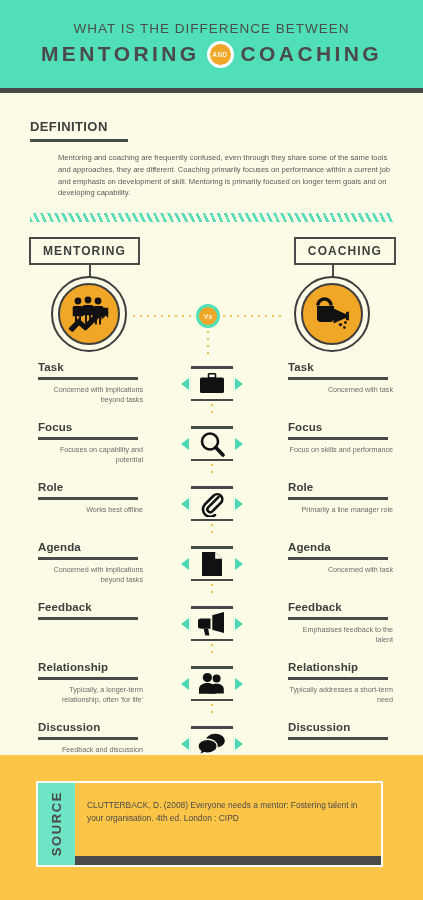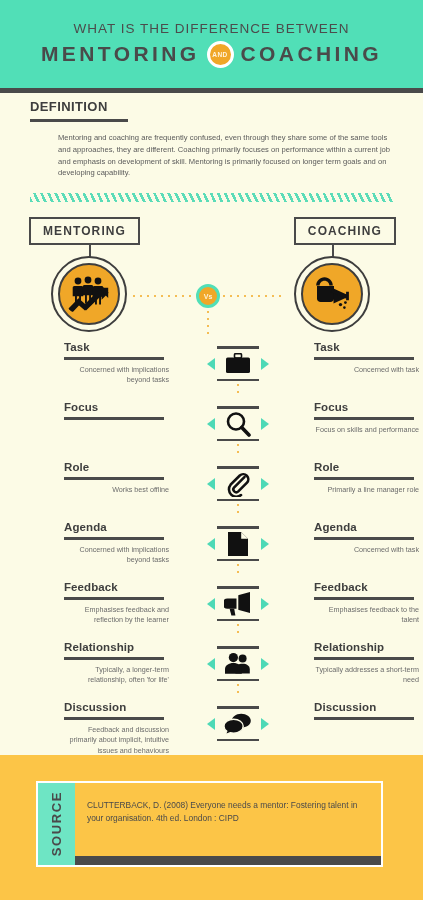--- a/index.html
+++ b/index.html
@@ -53,21 +53,21 @@
     font-weight:bold;
     flex:none;
   }
   .header-rule {
     height:5px;
     background:#4A4A4A;
   }
 
   
   .definition {
-    padding:6px 30px 0 30px;
+    padding:26px 30px 0 30px;
   }
   .def-title {
     font-size:13px;
     font-weight:bold;
     letter-spacing:0.4px;
     color:#3E3E3E;
   }
   .def-underline {
     width:98px;
     height:3px;
@@ -187,21 +187,20 @@
     position:relative;
     margin-top:7px;
     padding-bottom:8px;
   }
   .row {
     position:relative;
     display:flex;
     align-items:flex-start;
     min-height:49px;
     padding-bottom:3px;
-    margin-left:26px;
   }
   .side {
     width:150px;
     flex:none;
   }
   .side.left { padding-left:38px; }
   .side.right { padding-left:15px; }
   .side-title {
     font-size:11.5px;
     font-weight:bold;
@@ -413,20 +412,21 @@
       <div class="side right">
         <div class="side-title">Task</div>
         <div class="side-rule"></div>
         <div class="side-desc">Concerned with task</div>
       </div>
     </div>
     <div class="row">
       <div class="side left">
         <div class="side-title">Focus</div>
         <div class="side-rule"></div>
+        <div class="side-desc">Focuses on capability and potential</div>
       </div>
       <div class="center-col">
         <div class="rail"></div>
         <div class="icon-band">
           <span class="tri l"></span>
           <span class="mid-icon">
             <svg width="26" height="26" viewBox="0 0 26 26">
               <g fill="none" stroke="#111">
                 <circle cx="11" cy="10.5" r="8" stroke-width="2.6"></circle>
                 <line x1="16.8" y1="16.4" x2="24" y2="24" stroke-width="3.6" stroke-linecap="round"></line>
@@ -494,21 +494,20 @@
       <div class="side right">
         <div class="side-title">Agenda</div>
         <div class="side-rule"></div>
         <div class="side-desc">Concerned with task</div>
       </div>
     </div>
     <div class="row">
       <div class="side left">
         <div class="side-title">Feedback</div>
         <div class="side-rule"></div>
-        <div class="side-desc">Emphasises feedback and reflection by the learner</div>
       </div>
       <div class="center-col">
         <div class="rail"></div>
         <div class="icon-band">
           <span class="tri l"></span>
           <span class="mid-icon">
             <svg width="28" height="24" viewBox="0 0 28 24">
               <g fill="#111">
                 <path d="M14 3.2L26 0v21l-12-3.2z"></path>
                 <path d="M3.5 6.4h11v10.4h-11a3.4 3.4 0 010-10.4z"></path>

